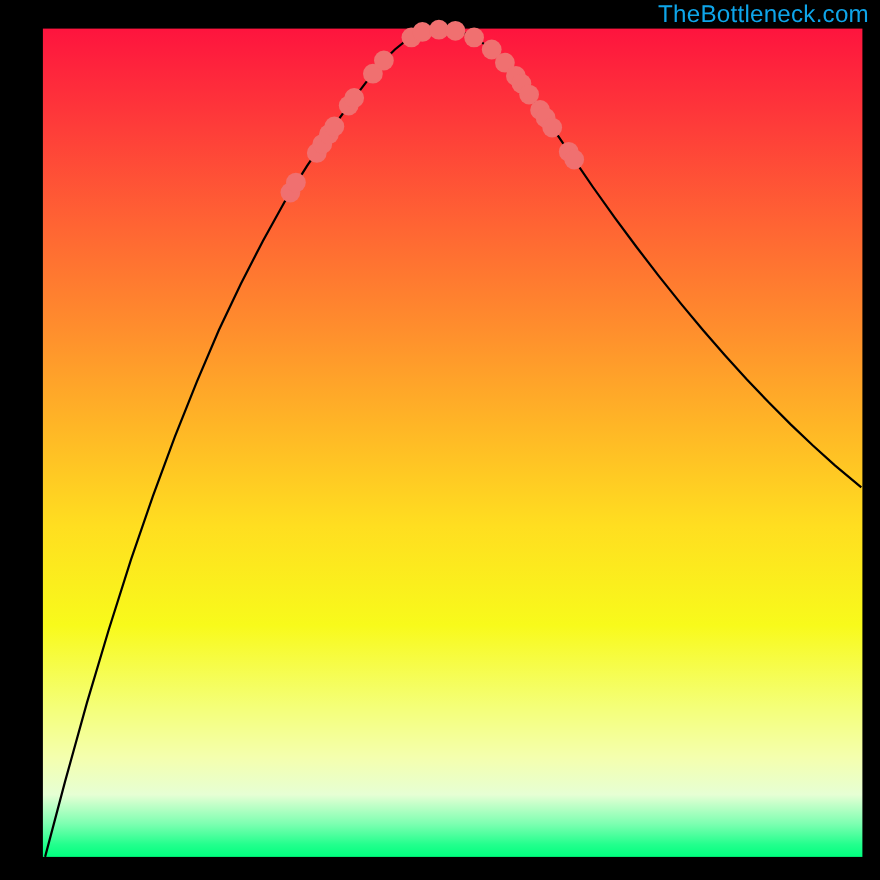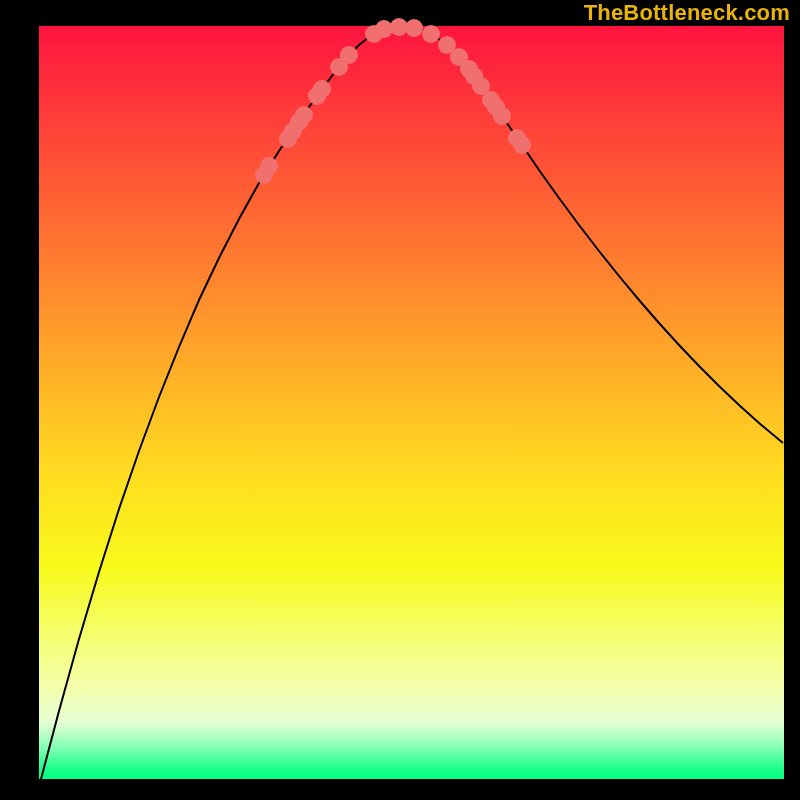--- a/index.html
+++ b/index.html
@@ -29,25 +29,25 @@
       #e6ffd4 92.5%,
       #7dffb1 96%,
       #23ff8d 98.5%,
       #00ff7e 100%
     );
   }
   .watermark {
     position: absolute;
     top: 0px;
     right: 10px;
-    color: #eab308;
+    color: #0ea5e9;
     font-family: Arial, Helvetica, sans-serif;
     font-size: 22px;
     letter-spacing: 0.2px;
-    font-weight: 700;
+    font-weight: 400;
   }
   svg.curve {
     position: absolute;
     left: 0; top: 0;
     width: 745px;
     height: 753px;
     overflow: visible;
   }
   .curve-path {
     fill: none;

